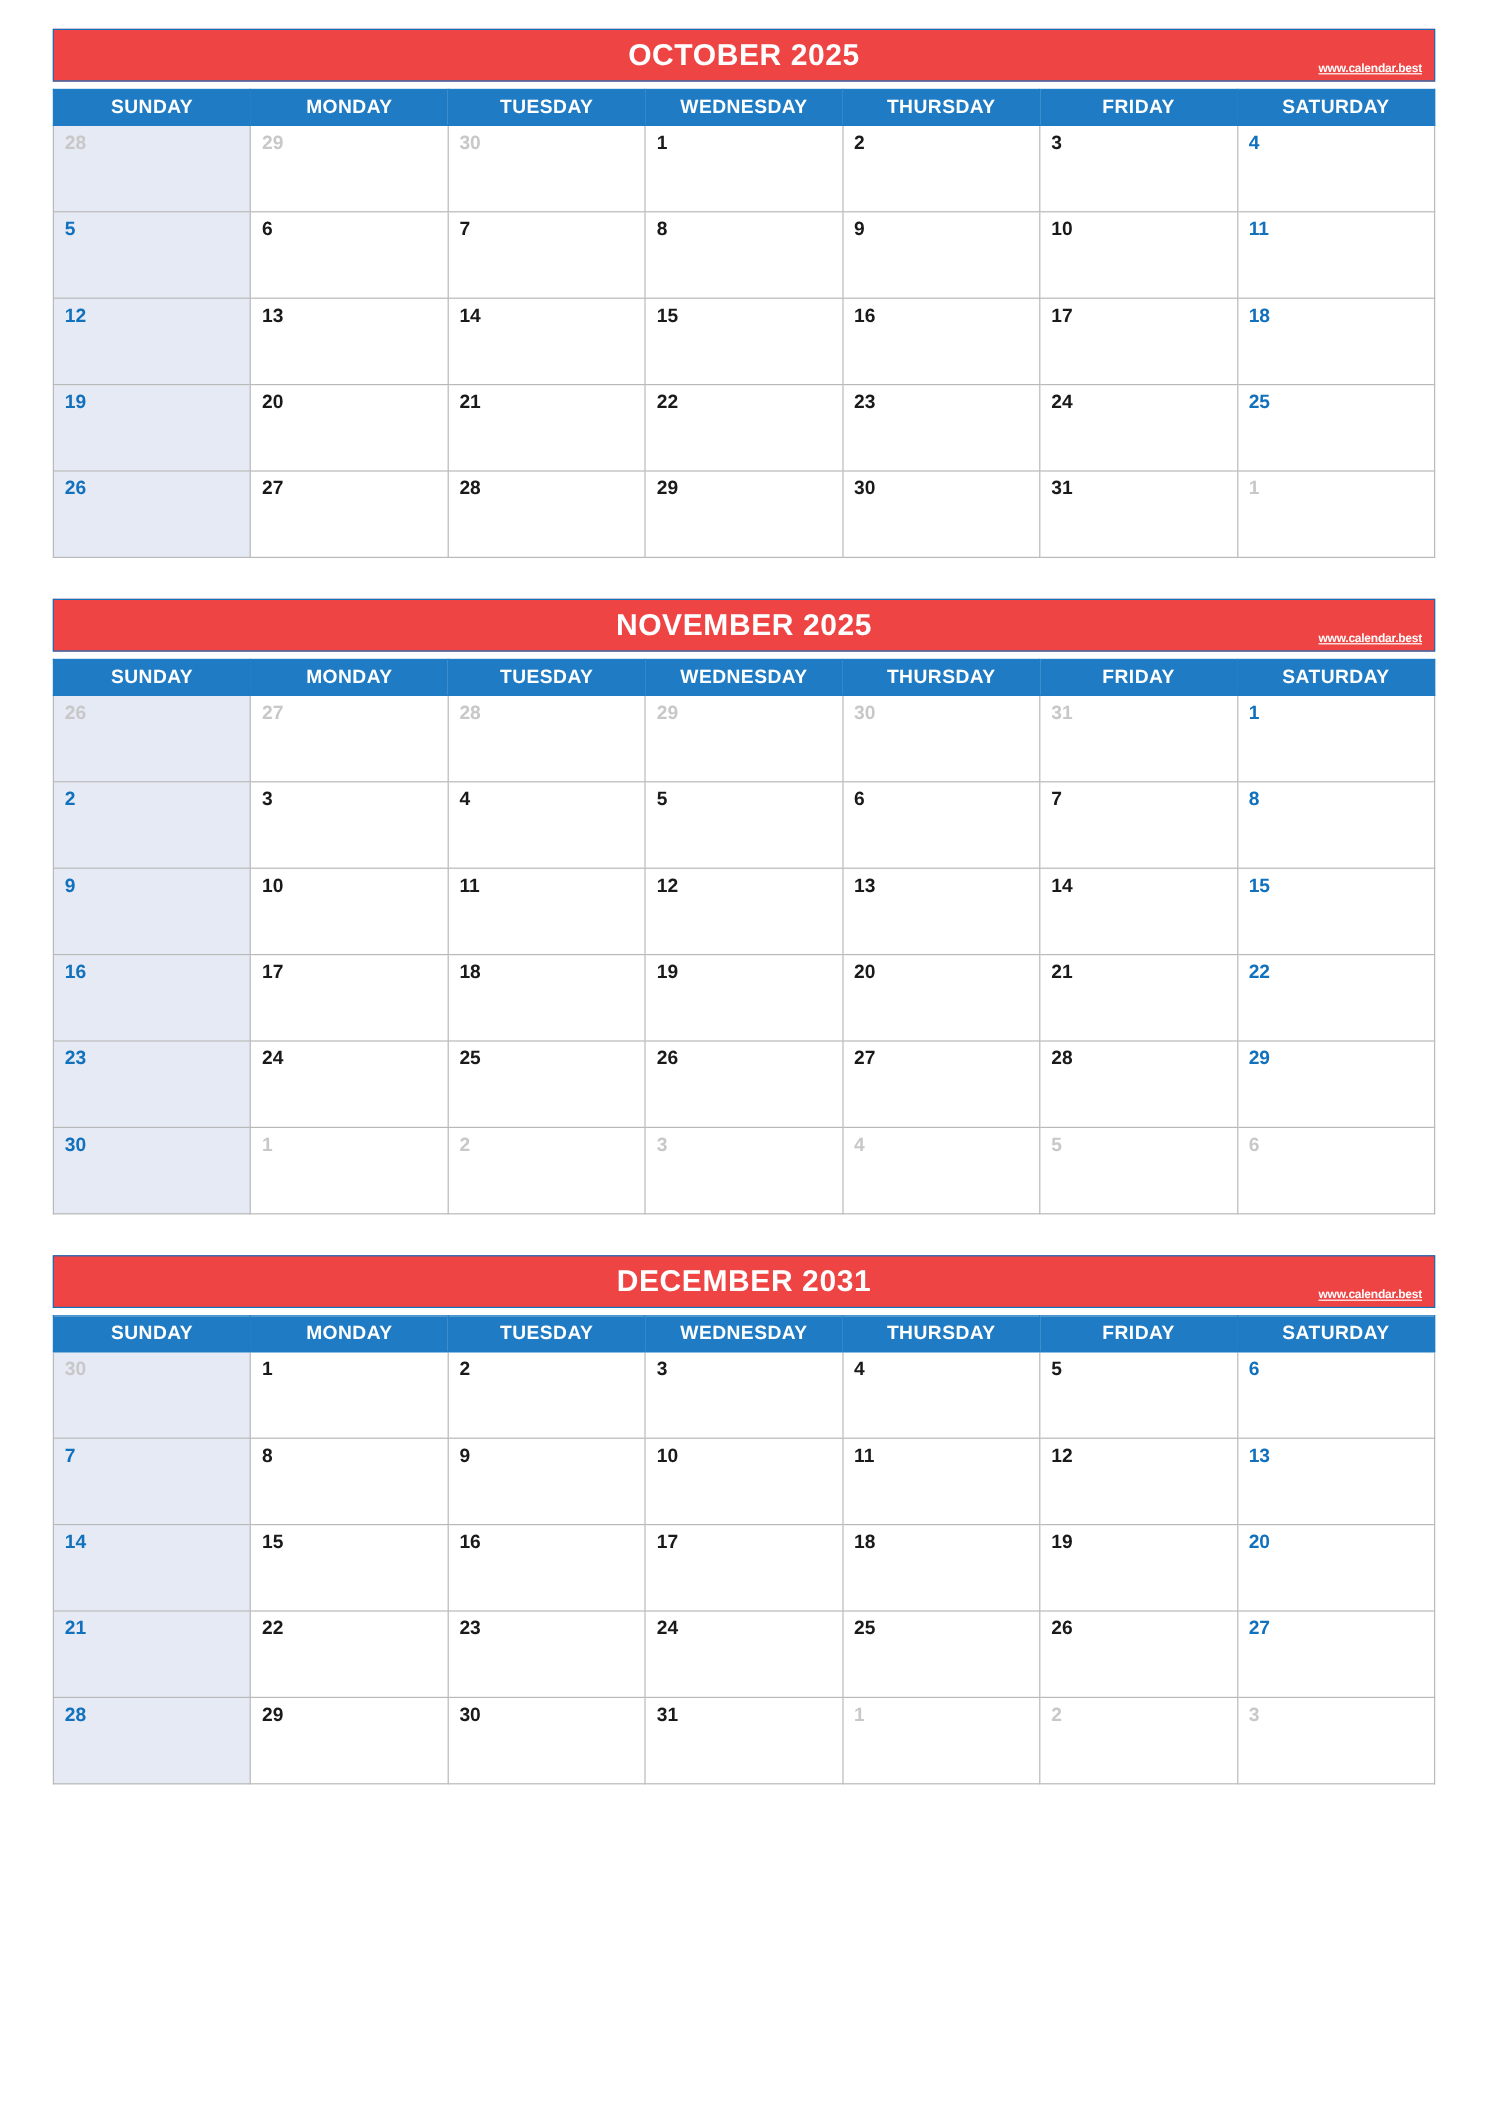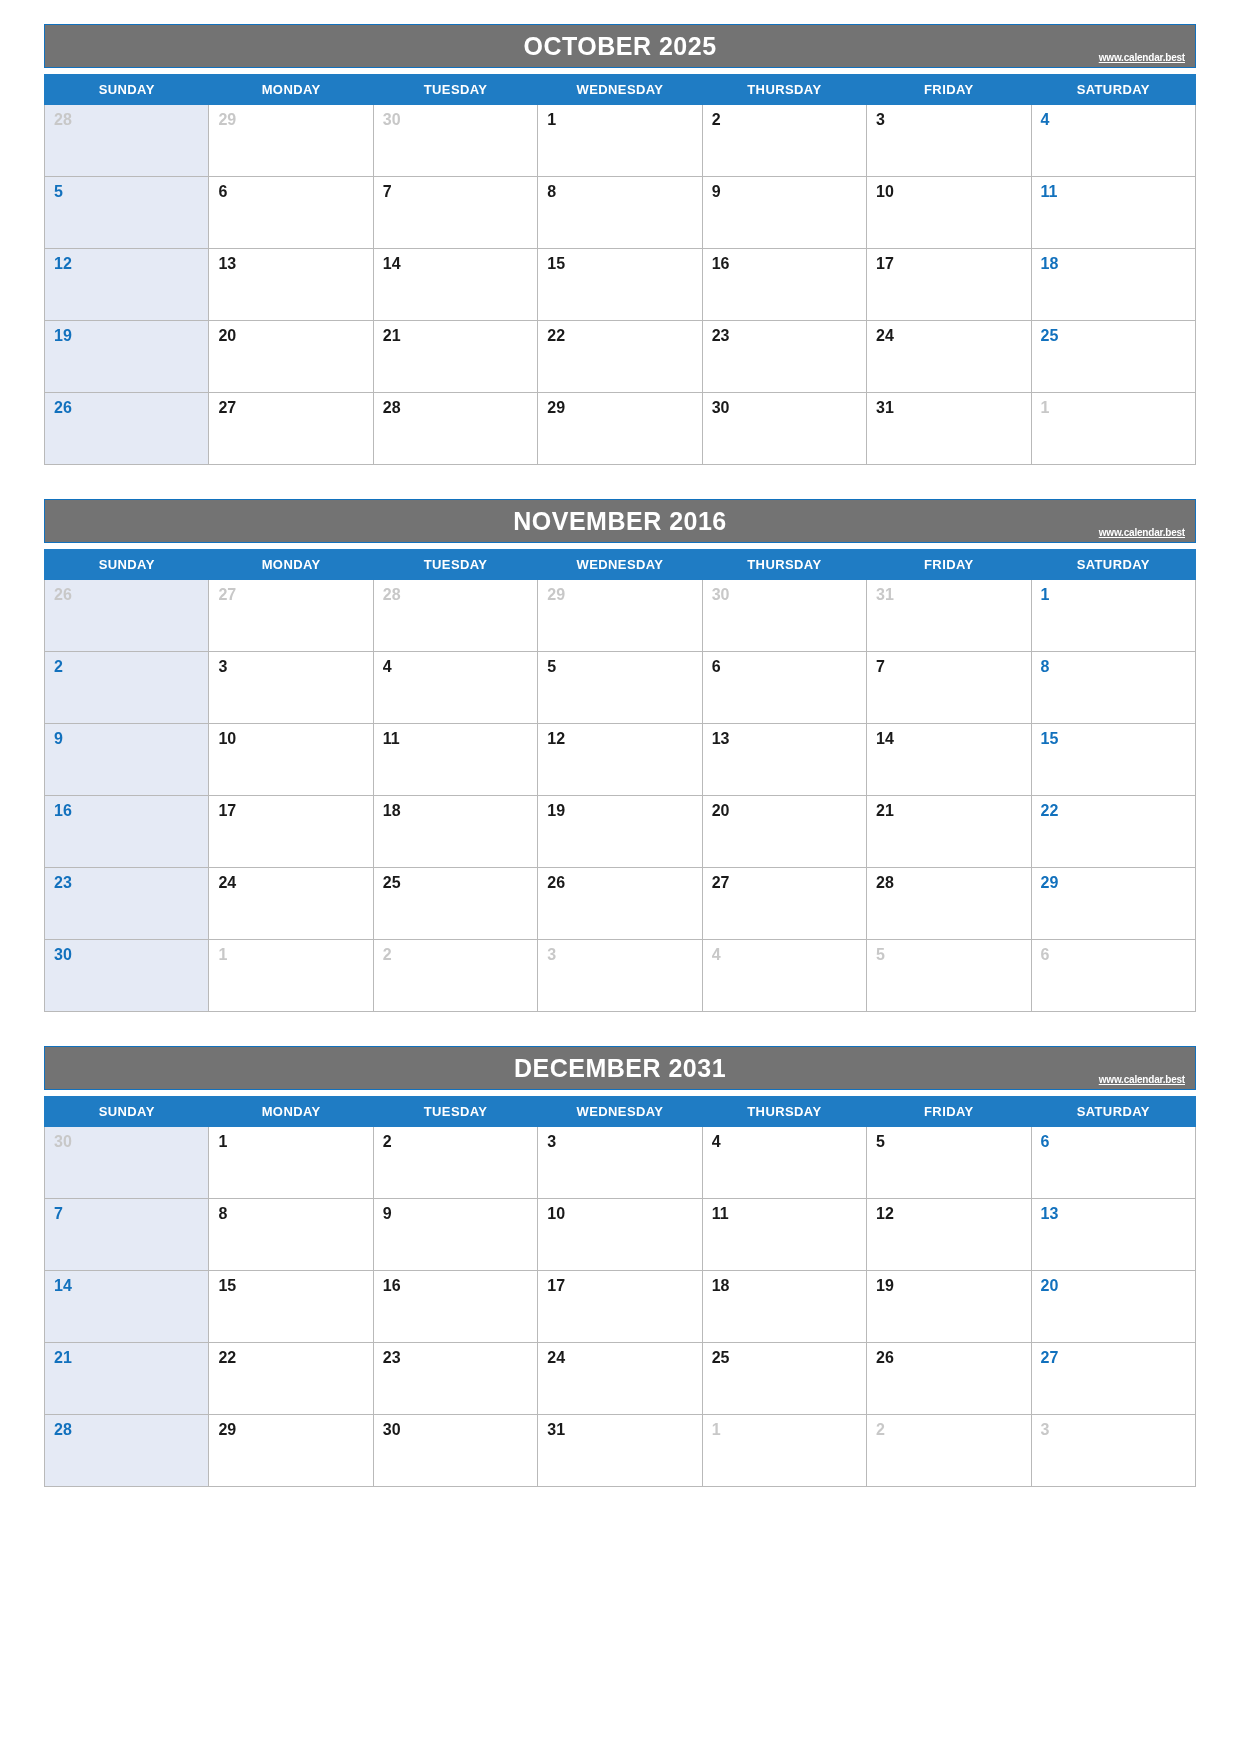--- a/index.html
+++ b/index.html
@@ -13,21 +13,21 @@
     width: 1240px;
     height: 1754px;
     padding: 24px 44px 0 44px;
   }
 
   .month-block {
     margin-bottom: 34px;
   }
 
   .month-header {
-    background: #737373;
+    background: #ef4444;
     height: 44px;
     display: flex;
     align-items: center;
     justify-content: center;
     position: relative;
     border: 1px solid #1271bd;
   }
   .month-title {
     color: #ffffff;
     font-size: 25px;
@@ -47,21 +47,21 @@
 
   table.cal {
     width: 100%;
     border-collapse: collapse;
     table-layout: fixed;
     margin-top: 6px;
   }
   table.cal th {
     background: #1f7cc4;
     color: #ffffff;
-    font-size: 13px;
+    font-size: 16px;
     font-weight: bold;
     letter-spacing: 0.4px;
     height: 30px;
     border: 1px solid #1f7cc4;
     text-align: center;
     vertical-align: middle;
   }
   table.cal td {
     border: 1px solid #b9b9b9;
     height: 72px;
@@ -151,21 +151,21 @@
             <td class="">29</td>
             <td class="">30</td>
             <td class="">31</td>
             <td class="sat other">1</td>
           </tr>
         </tbody>
       </table>
     </div>
     <div class="month-block">
       <div class="month-header">
-        <span class="month-title">NOVEMBER 2016</span>
+        <span class="month-title">NOVEMBER 2025</span>
         <a class="site-link" href="#">www.calendar.best</a>
       </div>
       <table class="cal">
         <thead>
           <tr>
             <th>SUNDAY</th>
             <th>MONDAY</th>
             <th>TUESDAY</th>
             <th>WEDNESDAY</th>
             <th>THURSDAY</th>

